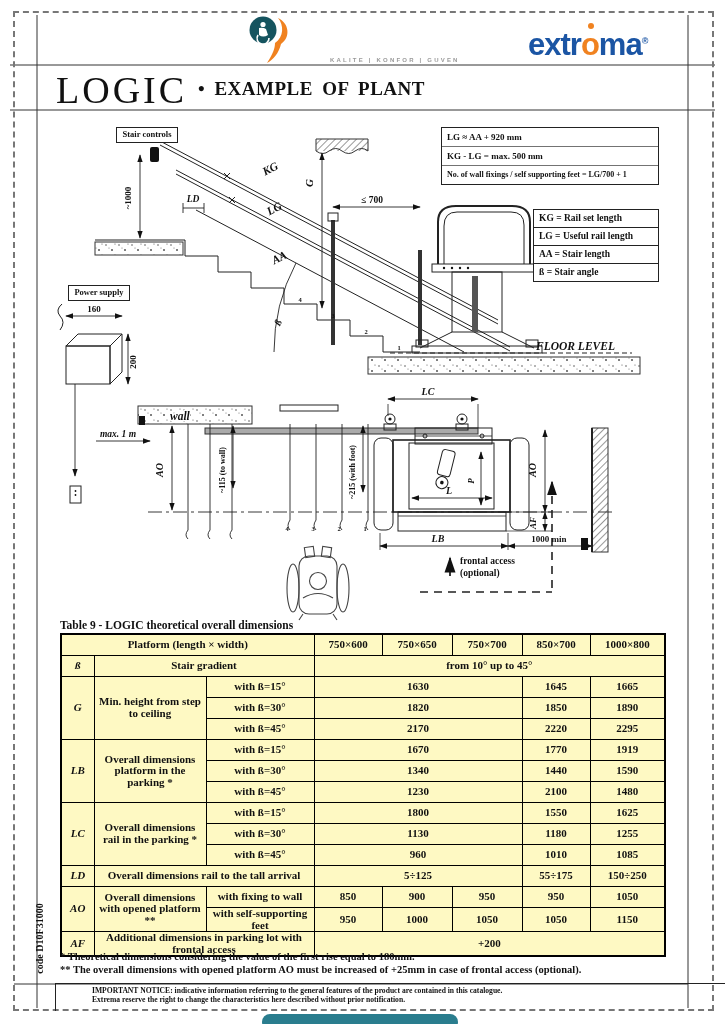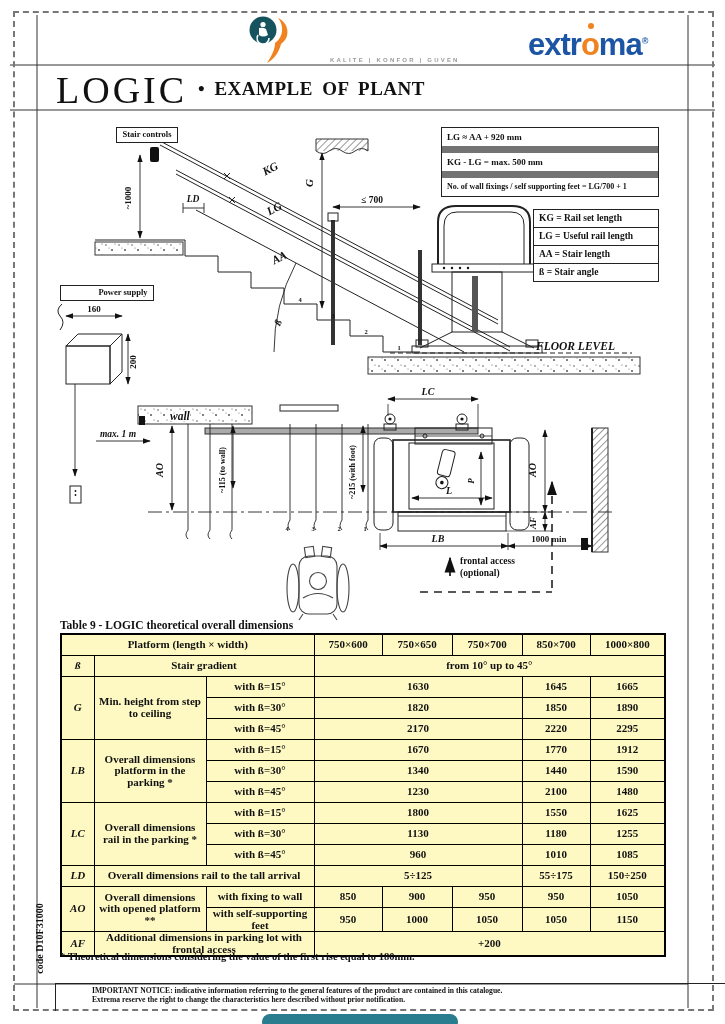--- a/index.html
+++ b/index.html
@@ -16,21 +16,21 @@
   .tagline{position:absolute;left:330px;top:57px;font-family:"Liberation Sans",sans-serif;font-size:6px;letter-spacing:2.2px;color:#9a9a9a;font-weight:bold;}
   .extroma{left:528px;top:24px;font-family:"Liberation Sans",sans-serif;font-size:31px;font-weight:bold;letter-spacing:-1px;color:#1b55a4;line-height:34px;}
   .extroma .o-wrap{position:relative;color:#f08220;}
   .extroma .o-dot{position:absolute;left:7px;top:-4px;width:6px;height:6px;border-radius:50%;background:#f08220;}
   .extroma .reg2{font-size:9px;vertical-align:super;color:#1b55a4;}
   .product{left:56px;top:68px;font-size:38px;letter-spacing:3px;}
   .pagetitle{left:198px;top:78px;font-size:19px;font-weight:bold;word-spacing:4px;letter-spacing:0.5px;}
   
   .lblbox{border:1px solid #222;background:#fff;font-weight:bold;text-align:center;font-size:8.5px;line-height:13px;height:14px;}
   .fbox{left:441px;top:127px;width:216px;border:1px solid #222;background:#fff;}
-  .fbox div{border-bottom:7px solid #737373;height:18px;line-height:18px;padding-left:5px;font-weight:bold;font-size:9px;white-space:nowrap;}
+  .fbox div{border-bottom:1px solid #737373;height:18px;line-height:18px;padding-left:5px;font-weight:bold;font-size:9px;white-space:nowrap;}
   .fbox div:last-child{border-bottom:none;font-size:8px;}
   .legbox{left:533px;top:209px;width:124px;border:1px solid #222;background:#fff;}
   .legbox div{border-bottom:1px solid #222;height:17px;line-height:17px;padding-left:5px;font-weight:bold;font-size:9.5px;white-space:nowrap;}
   .legbox div:last-child{border-bottom:none;}
   
   .tbl-title{left:60px;top:619px;font-size:11.5px;font-weight:bold;}
   table.dims{position:absolute;left:60px;top:633px;border-collapse:collapse;table-layout:fixed;width:604px;background:#fef9c3;}
   table.dims td{border:1px solid #000;font-size:11px;font-weight:bold;text-align:center;height:20px;padding:0 2px;line-height:1.05;}
   table.dims{border:2px solid #000;}
   td.desc{text-align:left;padding-left:5px;}
@@ -263,21 +263,21 @@
     </svg>
   </div>
   <div class="abs tagline">KALITE | KONFOR | GUVEN</div>
 
   <div class="abs extroma"><span>extr</span><span class="o-wrap"><span>o</span><span class="o-dot"></span></span><span>ma</span><span class="reg2">®</span></div>
 
   <div class="abs product">LOGIC</div>
   <div class="abs pagetitle">• EXAMPLE OF PLANT</div>
 
   <div class="abs lblbox" style="left:116px;top:127px;width:60px;">Stair controls</div>
-  <div class="abs lblbox" style="left:60px;top:285px;width:60px;padding-left:32px;">Power supply</div>
+  <div class="abs lblbox" style="left:68px;top:285px;width:60px;">Power supply</div>
 
   <div class="abs fbox">
     <div>LG ≈ AA + 920 mm</div>
     <div>KG - LG = max. 500 mm</div>
     <div>No. of wall fixings / self supporting feet = LG/700 + 1</div>
   </div>
 
   <div class="abs legbox">
     <div>KG = Rail set length</div>
     <div>LG = Useful rail length</div>
@@ -331,21 +331,21 @@
       <td colspan="3">2170</td>
       <td>2220</td>
       <td>2295</td>
     </tr>
     <tr>
       <td rowspan="3" class="sym">LB</td>
       <td rowspan="3" class="desc">Overall dimensions platform in the parking *</td>
       <td class="cond">with ß=15°</td>
       <td colspan="3">1670</td>
       <td>1770</td>
-      <td>1912</td>
+      <td>1919</td>
     </tr>
     <tr>
       <td class="cond">with ß=30°</td>
       <td colspan="3">1340</td>
       <td>1440</td>
       <td>1590</td>
     </tr>
     <tr>
       <td class="cond">with ß=45°</td>
       <td colspan="3">1230</td>
@@ -399,20 +399,21 @@
     </tr>
     <tr>
       <td class="sym">AF</td>
       <td colspan="2" class="desc fit">Additional dimensions in parking lot with frontal access</td>
       <td colspan="5">+200</td>
     </tr>
     </tbody>
   </table>
 
   <div class="abs fnote" style="top:951px;">* Theoretical dimensions considering the value of the first rise equal to 180mm.</div>
+  <div class="abs fnote" style="top:964px;">** The overall dimensions with opened platform AO must be increased of +25mm in case of frontal access (optional).</div>
 
   <div class="abs notice">
     <div>IMPORTANT NOTICE: indicative information referring to the general features of the product are contained in this catalogue.</div>
     <div>Extrema reserve the right to change the characteristics here described without prior notification.</div>
   </div>
 
   <div class="abs codelabel">code D10F31000</div>
 
   <div class="abs banner"></div>
 

